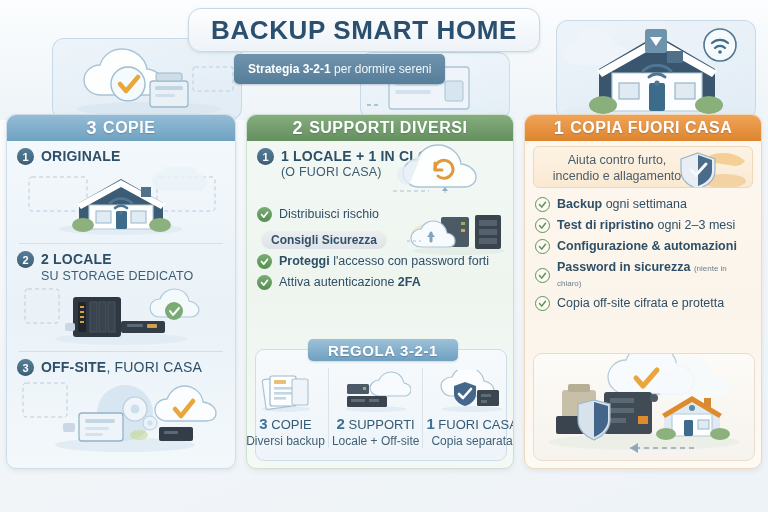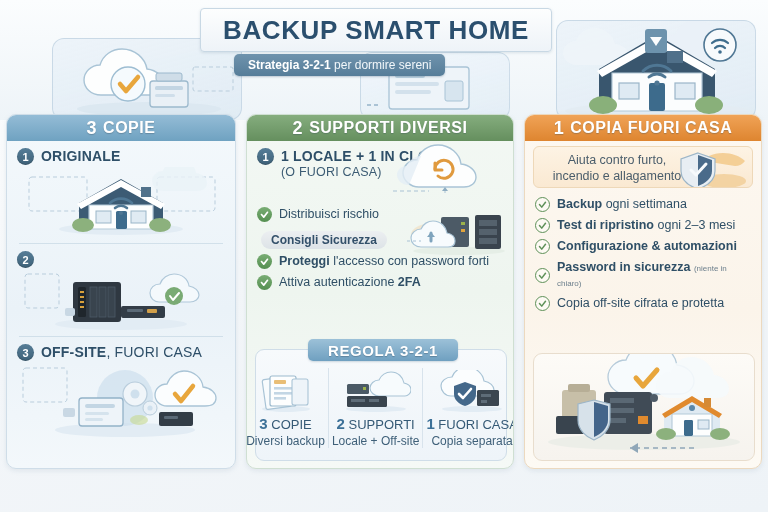--- a/index.html
+++ b/index.html
@@ -21,32 +21,32 @@
     position: absolute; border-radius: 12px;
     background: linear-gradient(165deg, rgba(236,243,249,.95), rgba(222,234,243,.85));
     border: 1px solid rgba(176,199,216,.55);
   }
   .bn-left  { left: 52px;  top: 38px;  width: 190px; height: 82px; }
   .bn-mid   { left: 360px; top: 52px;  width: 150px; height: 68px;
               background: linear-gradient(165deg, rgba(240,246,251,.9), rgba(224,236,245,.8)); }
   .bn-right { left: 556px; top: 20px;  width: 200px; height: 100px; }
 
   .title-plate {
-    position: absolute; left: 200px; top: 8px; width: 352px; height: 44px;
+    position: absolute; left: 188px; top: 8px; width: 352px; height: 44px;
     background: linear-gradient(180deg, #fdfefe, #eef3f8);
-    border: 1px solid #c8d8e4; border-radius: 4px;
+    border: 1px solid #c8d8e4; border-radius: 13px;
     box-shadow: 0 1px 3px rgba(90,120,145,.18);
     display: flex; align-items: center; justify-content: center;
   }
   .title-plate .t {
     font-size: 26px; font-weight: bold; letter-spacing: .6px; color: #2b4f6e;
     white-space: nowrap;
   }
   .subtitle-pill {
-    position: absolute; left: 234px; top: 54px; height: 22px; padding: 0 14px;
+    position: absolute; left: 234px; top: 54px; height: 30px; padding: 0 14px;
     background: linear-gradient(180deg, #6f93ad, #567d99);
     border-radius: 5px; display: flex; align-items: center; justify-content: center;
     box-shadow: 0 1px 2px rgba(60,90,115,.3);
   }
   .subtitle-pill .s { font-size: 12px; color: #f2f7fa; white-space: nowrap; }
   .subtitle-pill .s b { color: #ffffff; }
 
   
   .col {
     position: absolute; top: 114px; border-radius: 10px;
@@ -252,20 +252,24 @@
       </g>
       <circle cx="104" cy="46" r="2" fill="#4f7794"></circle>
       <ellipse cx="66" cy="58" rx="11" ry="7" fill="#8cb17d"></ellipse>
       <ellipse cx="143" cy="58" rx="11" ry="7" fill="#8cb17d"></ellipse>
     </svg>
   </div>
   <div class="il-sep"></div>
 
   <div class="item">
     <span class="badge">2</span>
+    <span class="item-txt">
+      <span class="l1">2 LOCALE</span>
+      <span class="l2" style="display:block">SU STORAGE DEDICATO</span>
+    </span>
   </div>
   <div class="illus">
     <svg width="208" height="62" viewBox="0 0 208 62">
       <rect x="8" y="4" width="34" height="34" rx="3" fill="none" stroke="#b9cddc" stroke-width="1" stroke-dasharray="4 3"></rect>
       <ellipse cx="104" cy="54" rx="66" ry="6" fill="#e2ecf4"></ellipse>
       <path d="M142 32c-5 0-9-4-9-9s4-9 10-9c2-6 8-10 14-10 8 0 14 5 15 12 6 1 10 5 10 9 0 4-4 7-9 7z" fill="#f4f9fc" stroke="#b0c8d9" stroke-width="1.2"></path>
       <circle cx="157" cy="26" r="9" fill="#7aab74"></circle>
       <path d="M153 26l3 4 6-7" stroke="#fff" stroke-width="2" fill="none" stroke-linecap="round" stroke-linejoin="round"></path>
       <rect x="56" y="12" width="48" height="40" rx="3" fill="#2f3841"></rect>
       <rect x="61" y="17" width="8" height="30" rx="1.5" fill="#1f262c"></rect>

